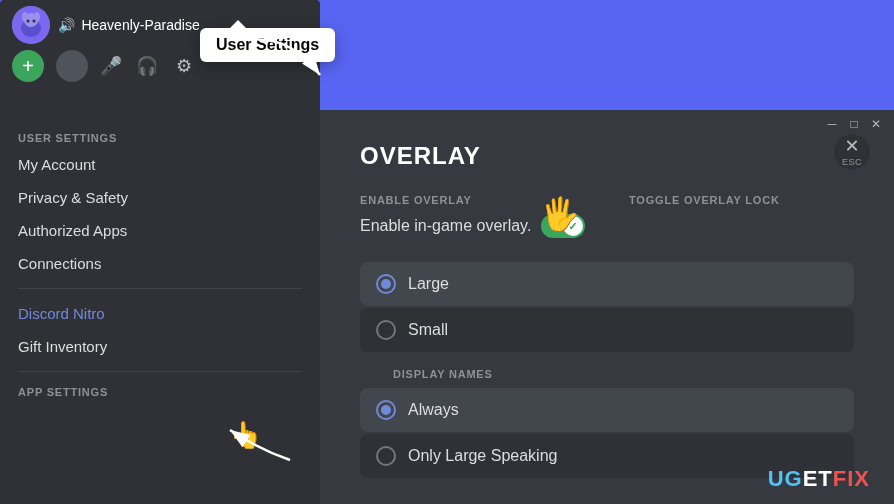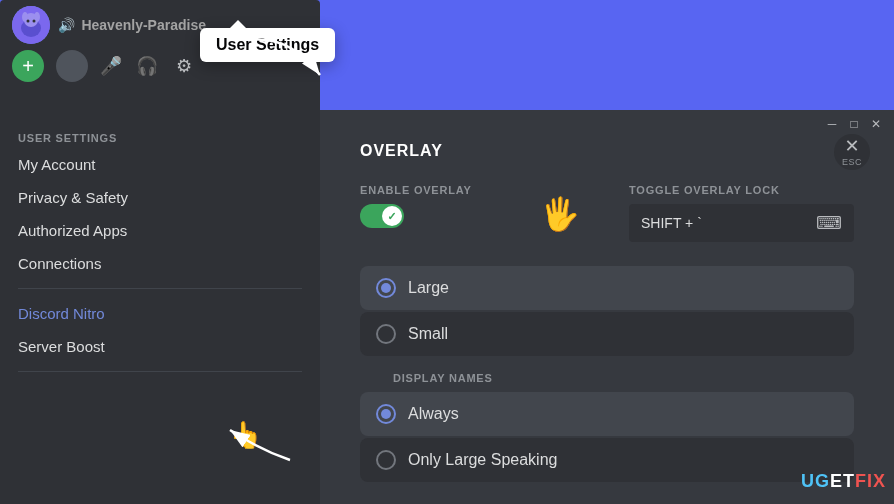--- a/index.html
+++ b/index.html
@@ -71,23 +71,23 @@
       align-items: center;
       gap: 6px;
     }
 
     .volume-icon-small {
       color: #dcddde;
       font-size: 14px;
     }
 
     .username-text {
-      color: #a3a3a3;
+      color: #ffffff;
       font-size: 14px;
-      font-weight: 700;
+      font-weight: 400;
     }
 
     .top-bar-actions {
       display: flex;
       align-items: center;
       gap: 12px;
       padding: 0 12px 8px 12px;
     }
 
     .add-btn {
@@ -222,21 +222,21 @@
       display: flex;
       align-items: center;
       justify-content: center;
       color: #b9bbbe;
       font-size: 12px;
       cursor: pointer;
     }
 
     .section-title {
       color: #fff;
-      font-size: 16px;
+      font-size: 24px;
       font-weight: 700;
       letter-spacing: 1px;
       margin-bottom: 24px;
       text-transform: uppercase;
     }
 
     .settings-row {
       display: flex;
       gap: 44px;
       margin-bottom: 24px;
@@ -394,23 +394,23 @@
       position: absolute;
       z-index: 50;
       font-size: 32px;
       pointer-events: none;
     }
 
     
     .watermark {
       position: absolute;
       bottom: 12px;
-      right: 8px;
+      right: 24px;
       color: white;
-      font-size: 18px;
+      font-size: 22px;
       font-weight: 700;
       letter-spacing: 1px;
       z-index: 100;
     }
 
     .watermark span.ug {
       color: #4fc3f7;
     }
 
     .watermark span.et {
@@ -489,25 +489,26 @@
     <div class="sidebar-item">
       <span>Connections</span>
     </div>
 
     <div class="sidebar-divider"></div>
 
     <div class="sidebar-item highlighted">
       <span>Discord Nitro</span>
     </div>
     <div class="sidebar-item">
-      <span>Server Boost</span>
+      <span>Gift Inventory</span>
     </div>
 
     <div class="sidebar-divider"></div>
 
+    <div class="sidebar-section-label">APP SETTINGS</div>
 
     <div class="sidebar-item">
       
     </div>
 
   </div>
 
   <div class="main-content">
 
     <div class="window-controls">
@@ -520,33 +521,30 @@
       <span class="close-x">✕</span>
       <span class="esc-label">ESC</span>
     </div>
 
     <div class="section-title">OVERLAY</div>
 
     <div class="settings-row">
       <div class="settings-group">
         <div class="settings-group-label">ENABLE OVERLAY</div>
         <div class="toggle-row">
+          <span class="toggle-label">Enable in-game overlay.</span>
           <div class="toggle on">
             <div class="toggle-knob">
               <span class="toggle-check">✓</span>
             </div>
           </div>
         </div>
       </div>
       <div class="settings-group">
         <div class="settings-group-label">TOGGLE OVERLAY LOCK</div>
-        <div class="keybind-box">
-          <span>SHIFT + `</span>
-          <span class="keybind-icon">⌨</span>
-        </div>
       </div>
     </div>
 
 
     <div class="radio-option selected">
       <div class="radio-circle selected">
         <div class="radio-dot"></div>
       </div>
       <span class="radio-label">Large</span>
     </div>

